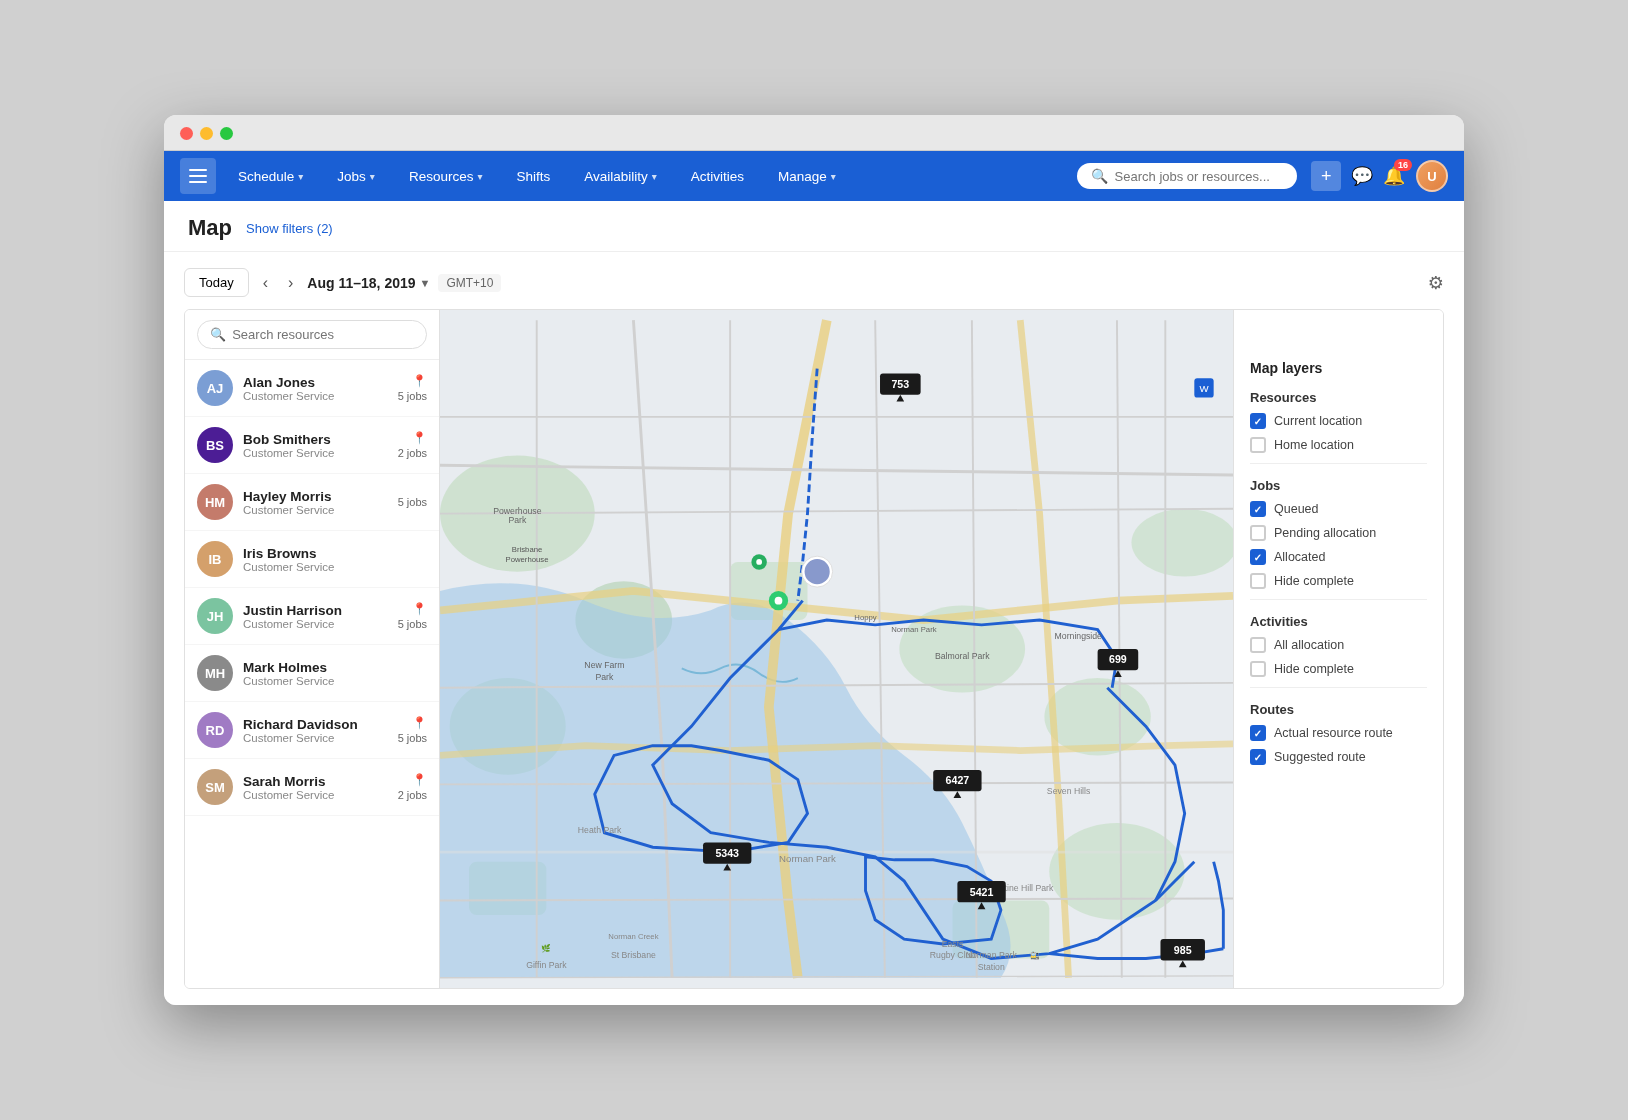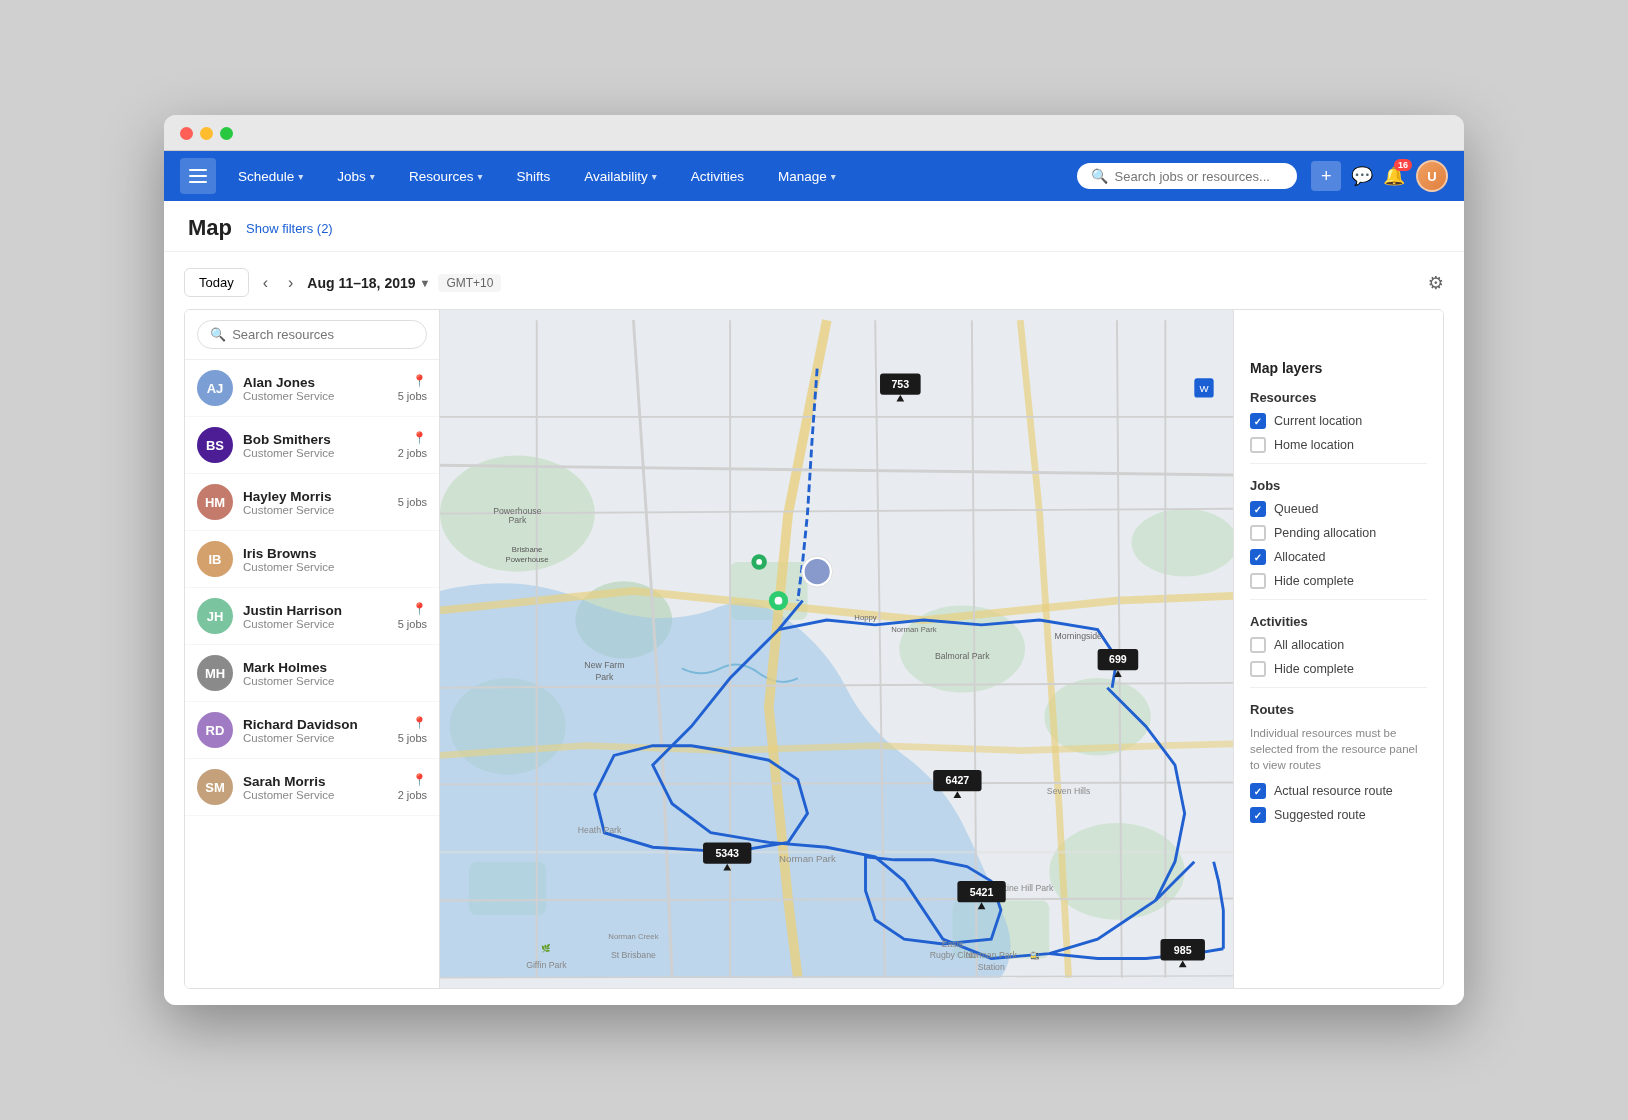--- a/index.html
+++ b/index.html
@@ -665,21 +665,20 @@
               <div class="layer-item">
                 <div class="layer-checkbox"></div>
                 <span class="layer-label">Hide complete</span>
               </div>
             </div>
 
           <div class="divider"></div>
 
           <div class="layers-section-title">Routes</div>
 
-          <div class="routes-note">Individual resources must be selected from the resource panel to view routes</div>
 
           <div id="routes-layers">
               <div class="layer-item">
                 <div class="layer-checkbox checked"></div>
                 <span class="layer-label">Actual resource route</span>
               </div>
               <div class="layer-item">
                 <div class="layer-checkbox checked"></div>
                 <span class="layer-label">Suggested route</span>
               </div>

